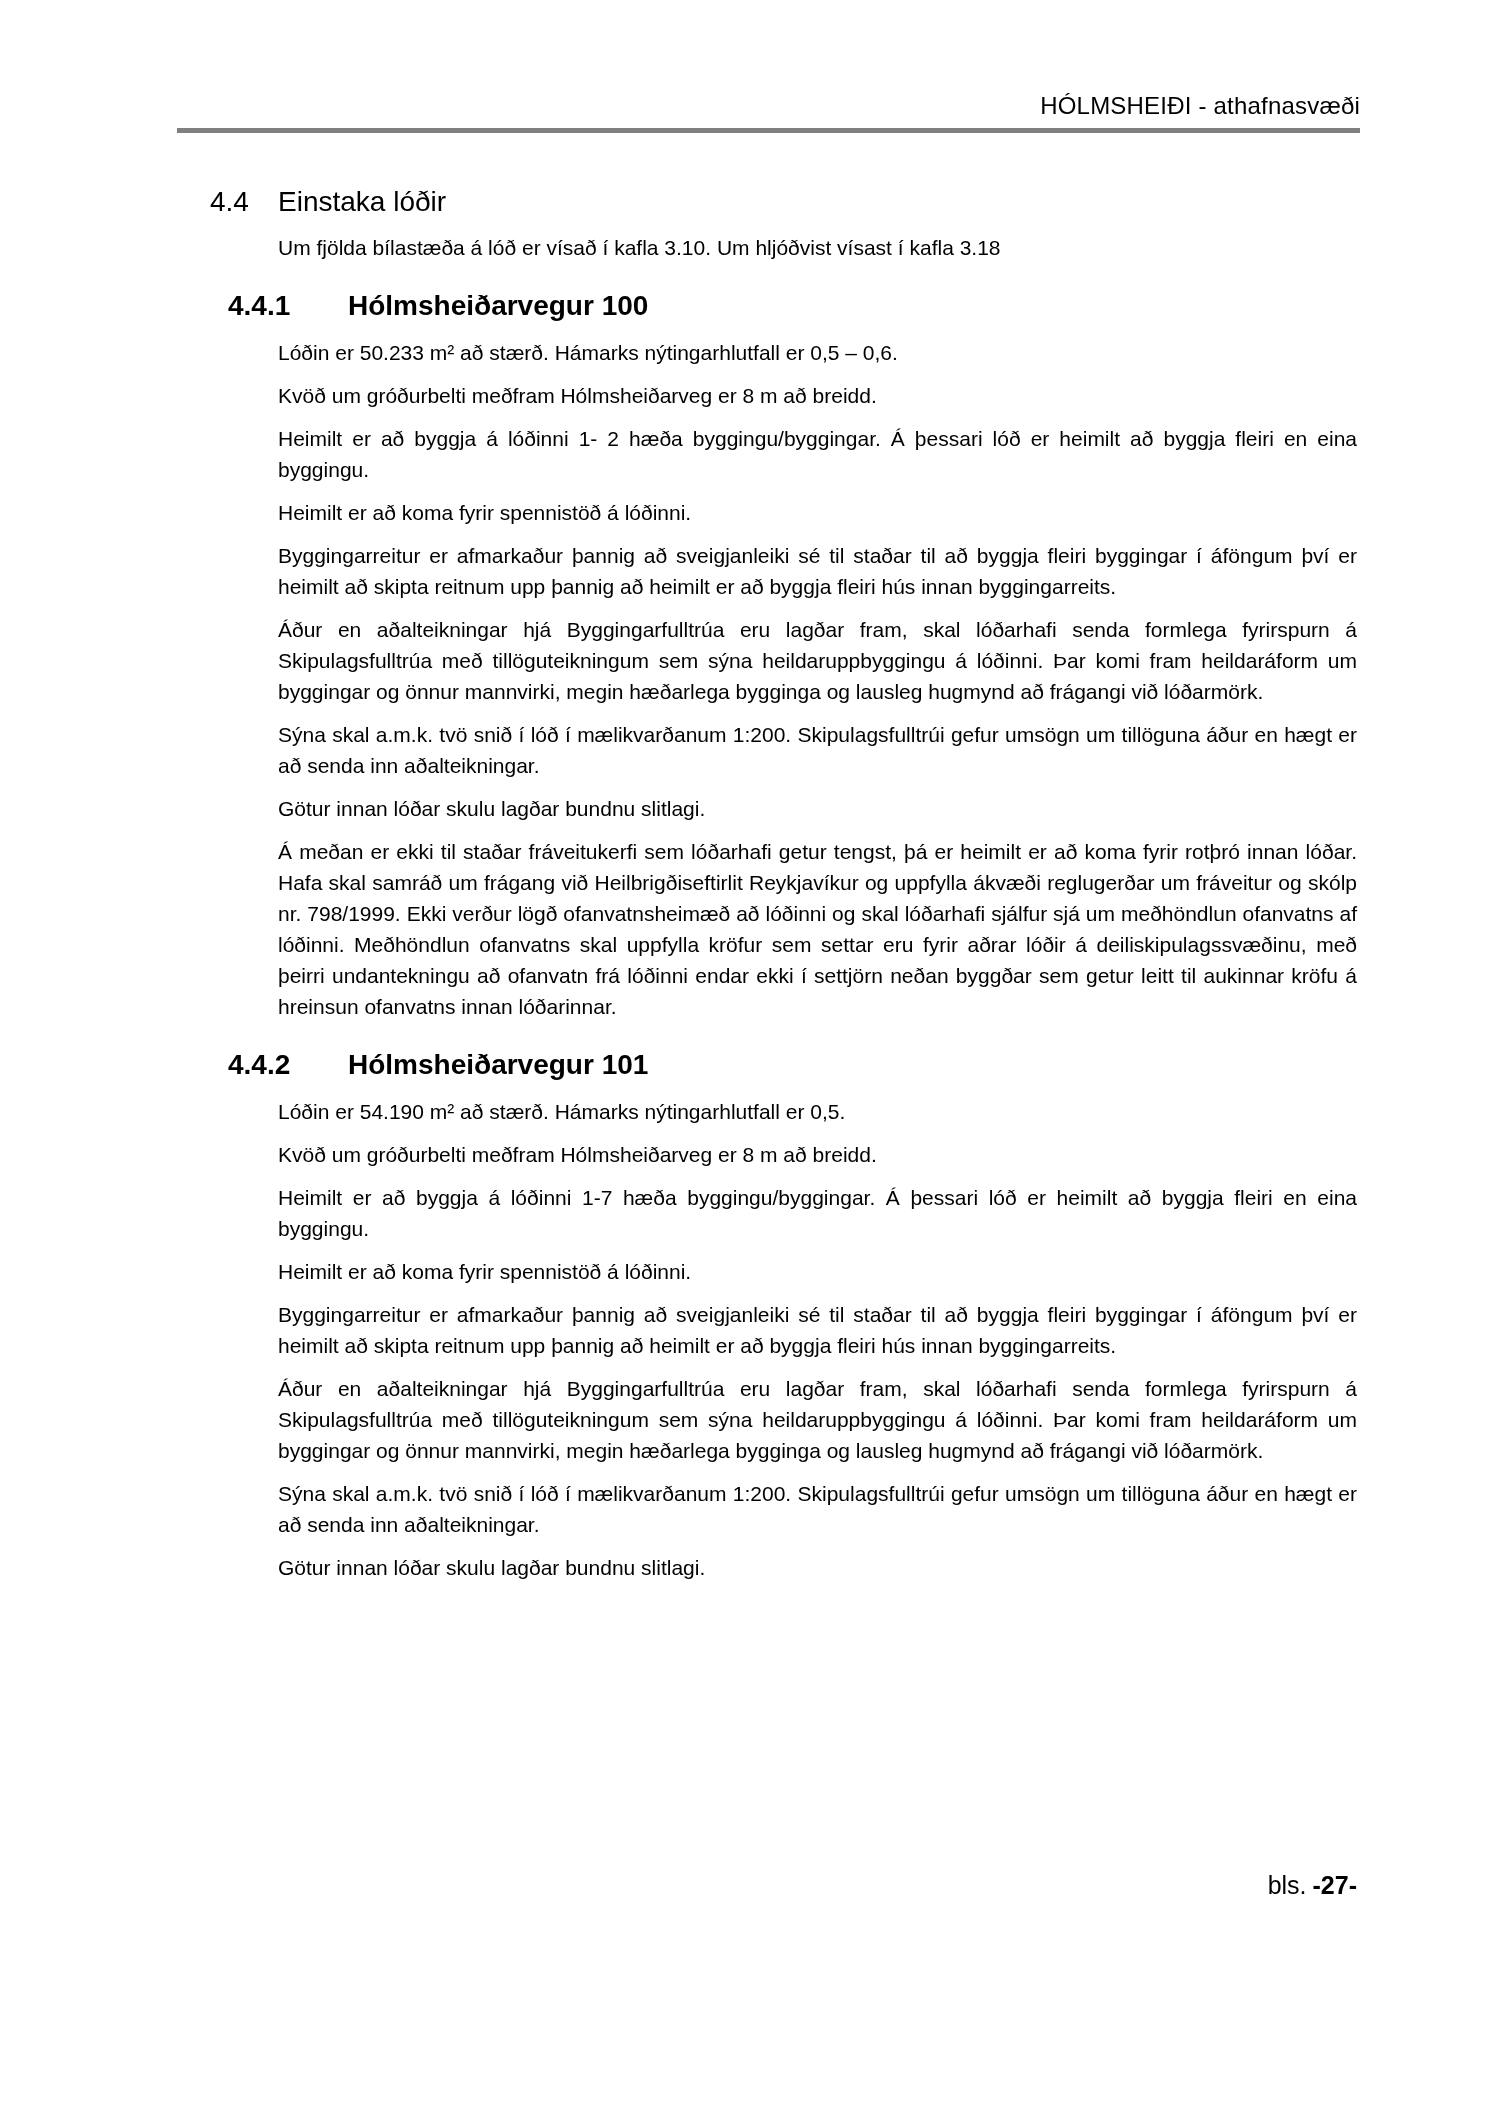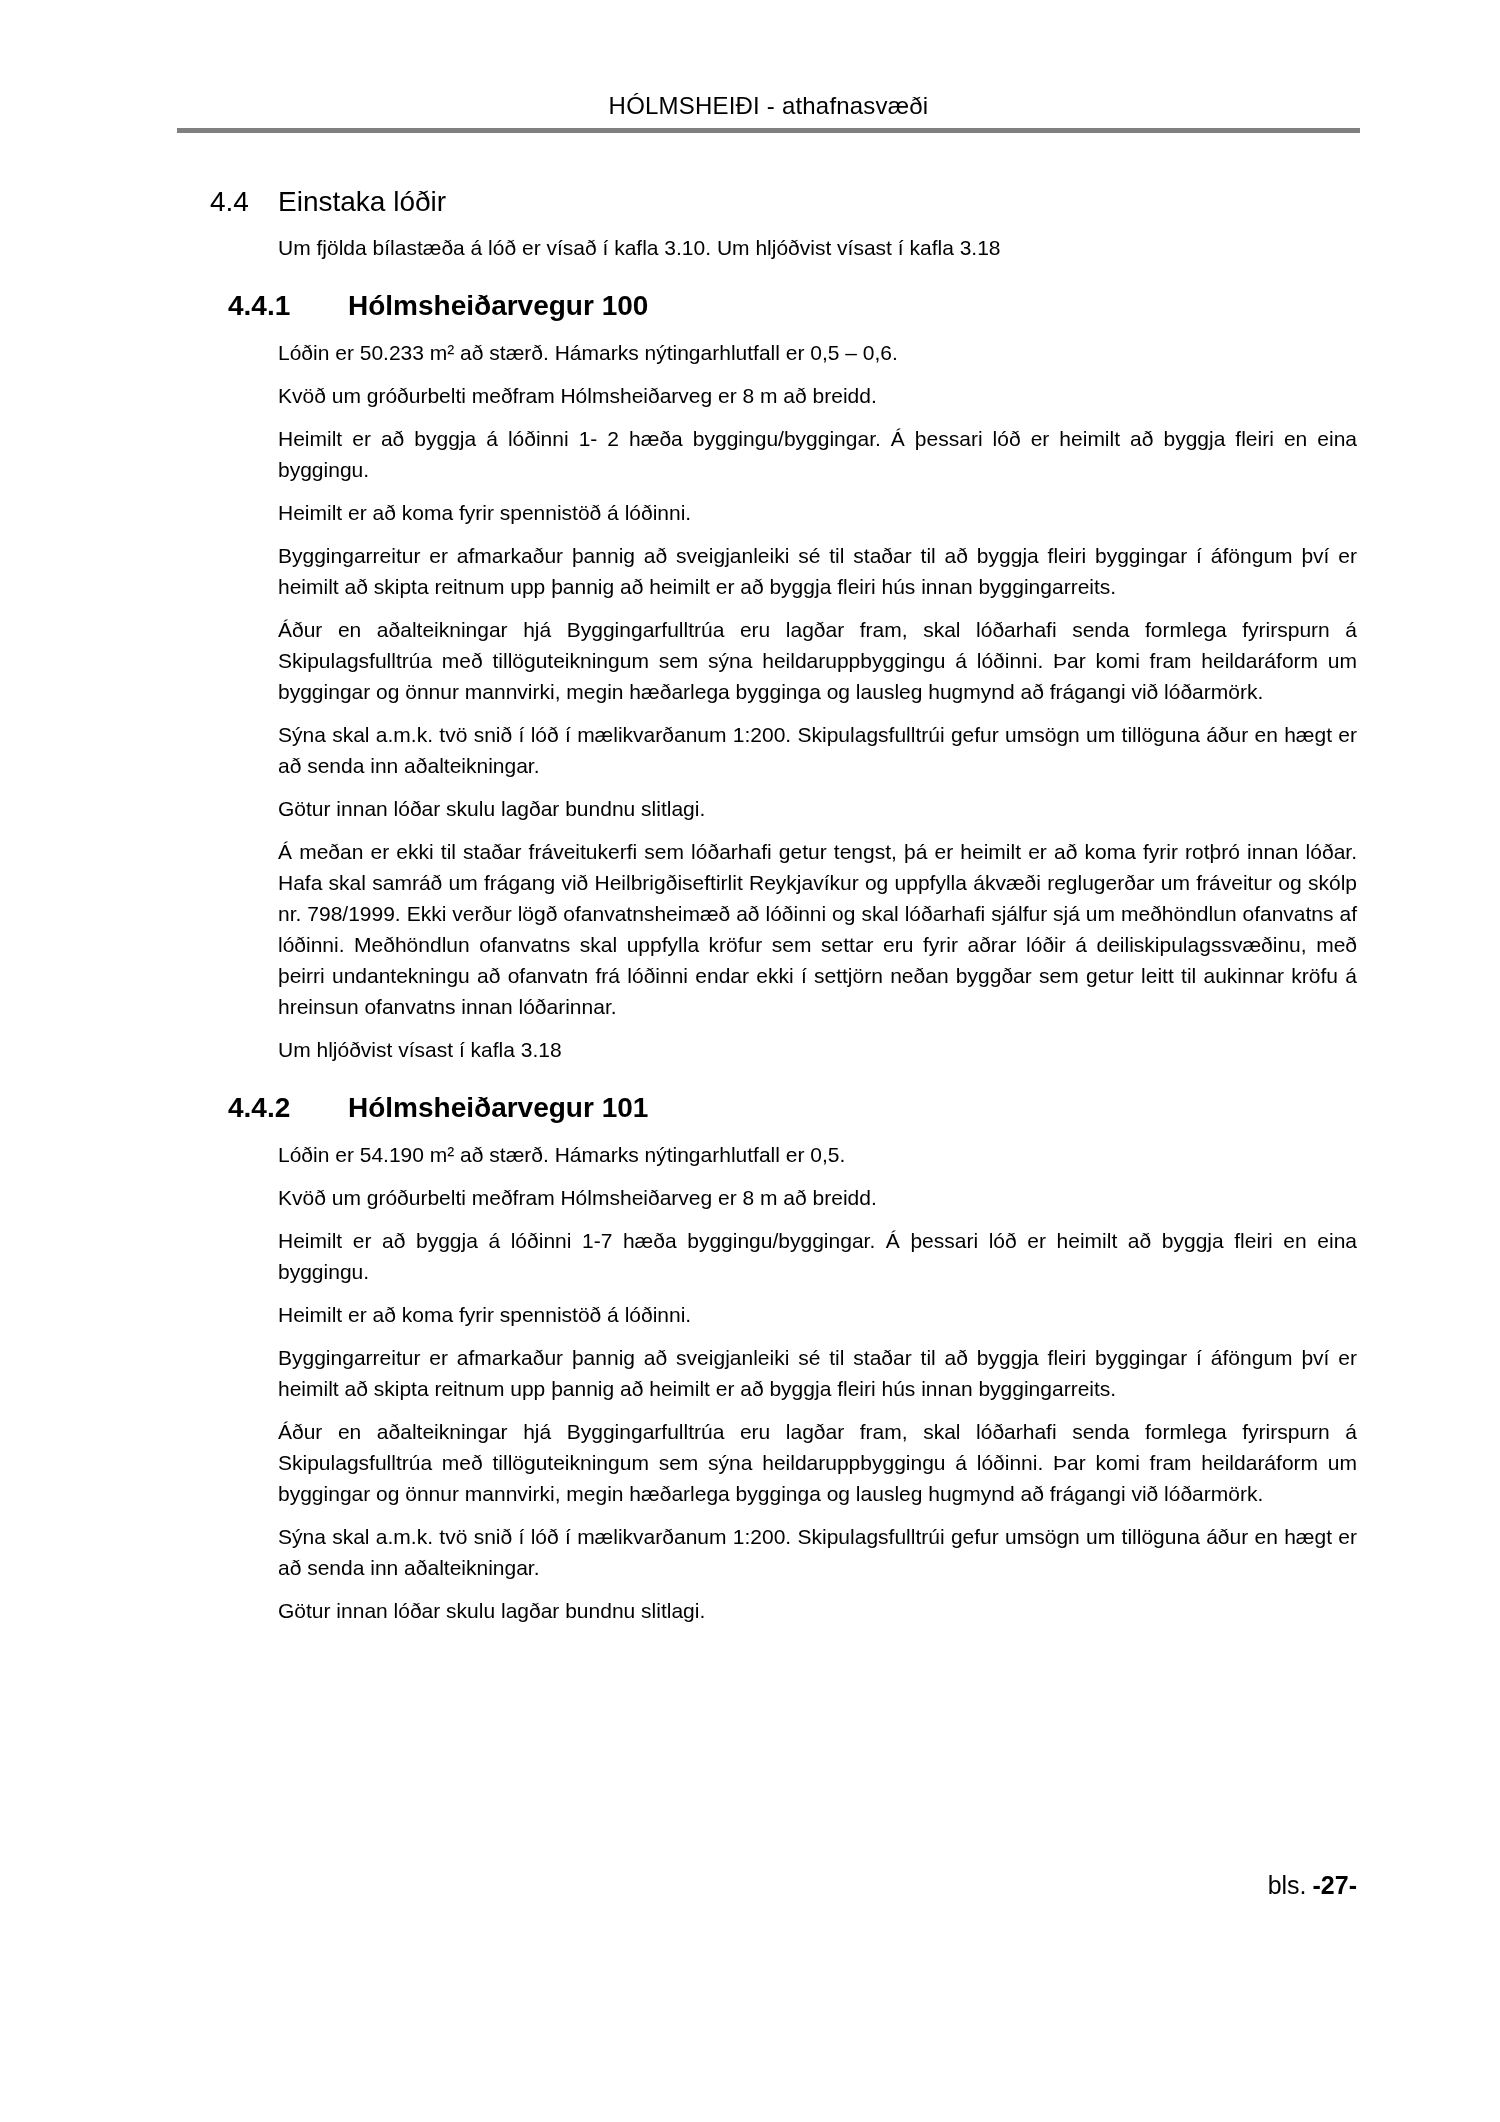--- a/index.html
+++ b/index.html
@@ -11,21 +11,21 @@
     background: #ffffff;
     overflow: hidden;
     font-family: "Liberation Sans", sans-serif;
     color: #000000;
   }
   .header-title {
     position: absolute;
     top: 92px;
     left: 177px;
     width: 1183px;
-    text-align: center;
+    text-align: right;
     font-size: 24px;
     line-height: 28px;
     font-weight: 400;
     letter-spacing: 0.2px;
   }
   .header-rule {
     position: absolute;
     top: 128px;
     left: 177px;
     width: 1183px;
@@ -95,21 +95,20 @@
 
     <p class="body-p">Lóðin er 50.233 m² að stærð. Hámarks nýtingarhlutfall er 0,5 – 0,6.</p>
     <p class="body-p">Kvöð um gróðurbelti meðfram Hólmsheiðarveg er 8 m að breidd.</p>
     <p class="body-p">Heimilt er að byggja á lóðinni 1- 2 hæða byggingu/byggingar. Á þessari lóð er heimilt að byggja fleiri en eina byggingu.</p>
     <p class="body-p">Heimilt er að koma fyrir spennistöð á lóðinni.</p>
     <p class="body-p">Byggingarreitur er afmarkaður þannig að sveigjanleiki sé til staðar til að byggja fleiri byggingar í áföngum því er heimilt að skipta reitnum upp þannig að heimilt er að byggja fleiri hús innan byggingarreits.</p>
     <p class="body-p">Áður en aðalteikningar hjá Byggingarfulltrúa eru lagðar fram, skal lóðarhafi senda formlega fyrirspurn á Skipulagsfulltrúa með tillöguteikningum sem sýna heildaruppbyggingu á lóðinni. Þar komi fram heildaráform um byggingar og önnur mannvirki, megin hæðarlega bygginga og lausleg hugmynd að frágangi við lóðarmörk.</p>
     <p class="body-p">Sýna skal a.m.k. tvö snið í lóð í mælikvarðanum 1:200. Skipulagsfulltrúi gefur umsögn um tillöguna áður en hægt er að senda inn aðalteikningar.</p>
     <p class="body-p">Götur innan lóðar skulu lagðar bundnu slitlagi.</p>
     <p class="body-p">Á meðan er ekki til staðar fráveitukerfi sem lóðarhafi getur tengst, þá er heimilt er að koma fyrir rotþró innan lóðar. Hafa skal samráð um frágang við Heilbrigðiseftirlit Reykjavíkur og uppfylla ákvæði reglugerðar um fráveitur og skólp nr. 798/1999. Ekki verður lögð ofanvatnsheimæð að lóðinni og skal lóðarhafi sjálfur sjá um meðhöndlun ofanvatns af lóðinni. Meðhöndlun ofanvatns skal uppfylla kröfur sem settar eru fyrir aðrar lóðir á deiliskipulagssvæðinu, með þeirri undantekningu að ofanvatn frá lóðinni endar ekki í settjörn neðan byggðar sem getur leitt til aukinnar kröfu á hreinsun ofanvatns innan lóðarinnar.</p>
-    <p class="body-p">Um hljóðvist vísast í kafla 3.18</p>
 
     <div class="h2">
       <span class="h2-num">4.4.2</span>
       <span class="h2-title">Hólmsheiðarvegur 101</span>
     </div>
 
     <p class="body-p">Lóðin er 54.190 m² að stærð. Hámarks nýtingarhlutfall er 0,5.</p>
     <p class="body-p">Kvöð um gróðurbelti meðfram Hólmsheiðarveg er 8 m að breidd.</p>
     <p class="body-p">Heimilt er að byggja á lóðinni 1-7 hæða byggingu/byggingar. Á þessari lóð er heimilt að byggja fleiri en eina byggingu.</p>
     <p class="body-p">Heimilt er að koma fyrir spennistöð á lóðinni.</p>

